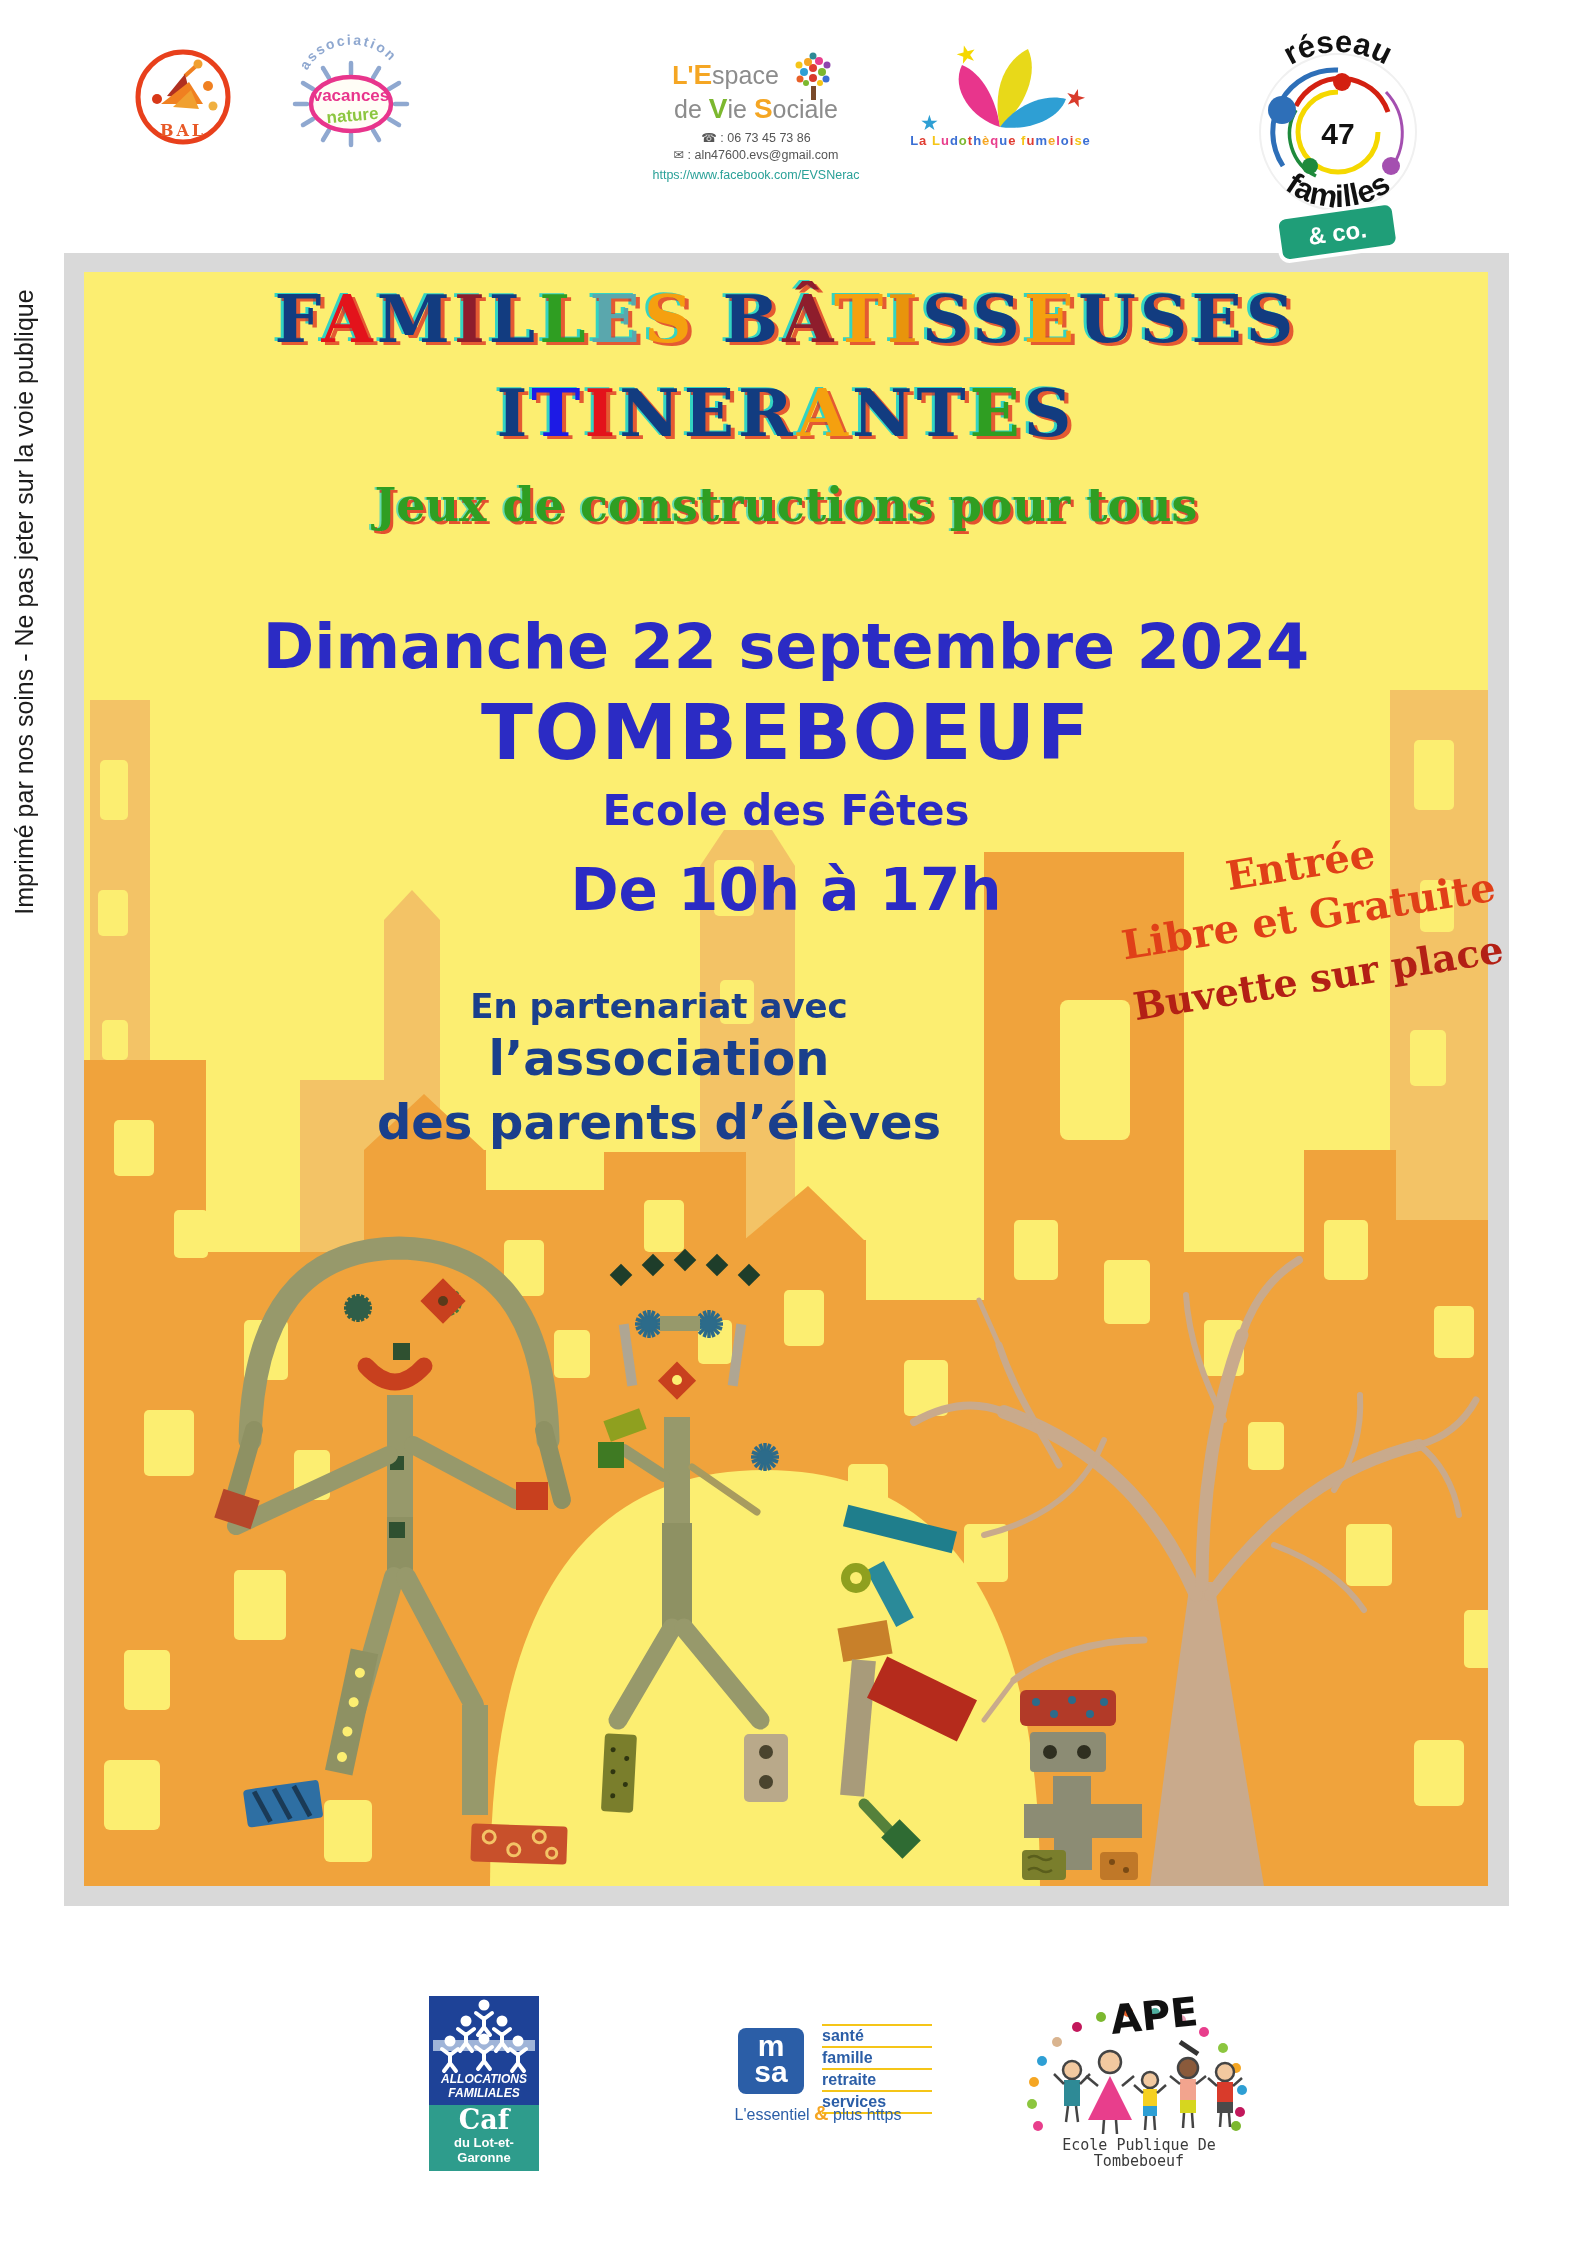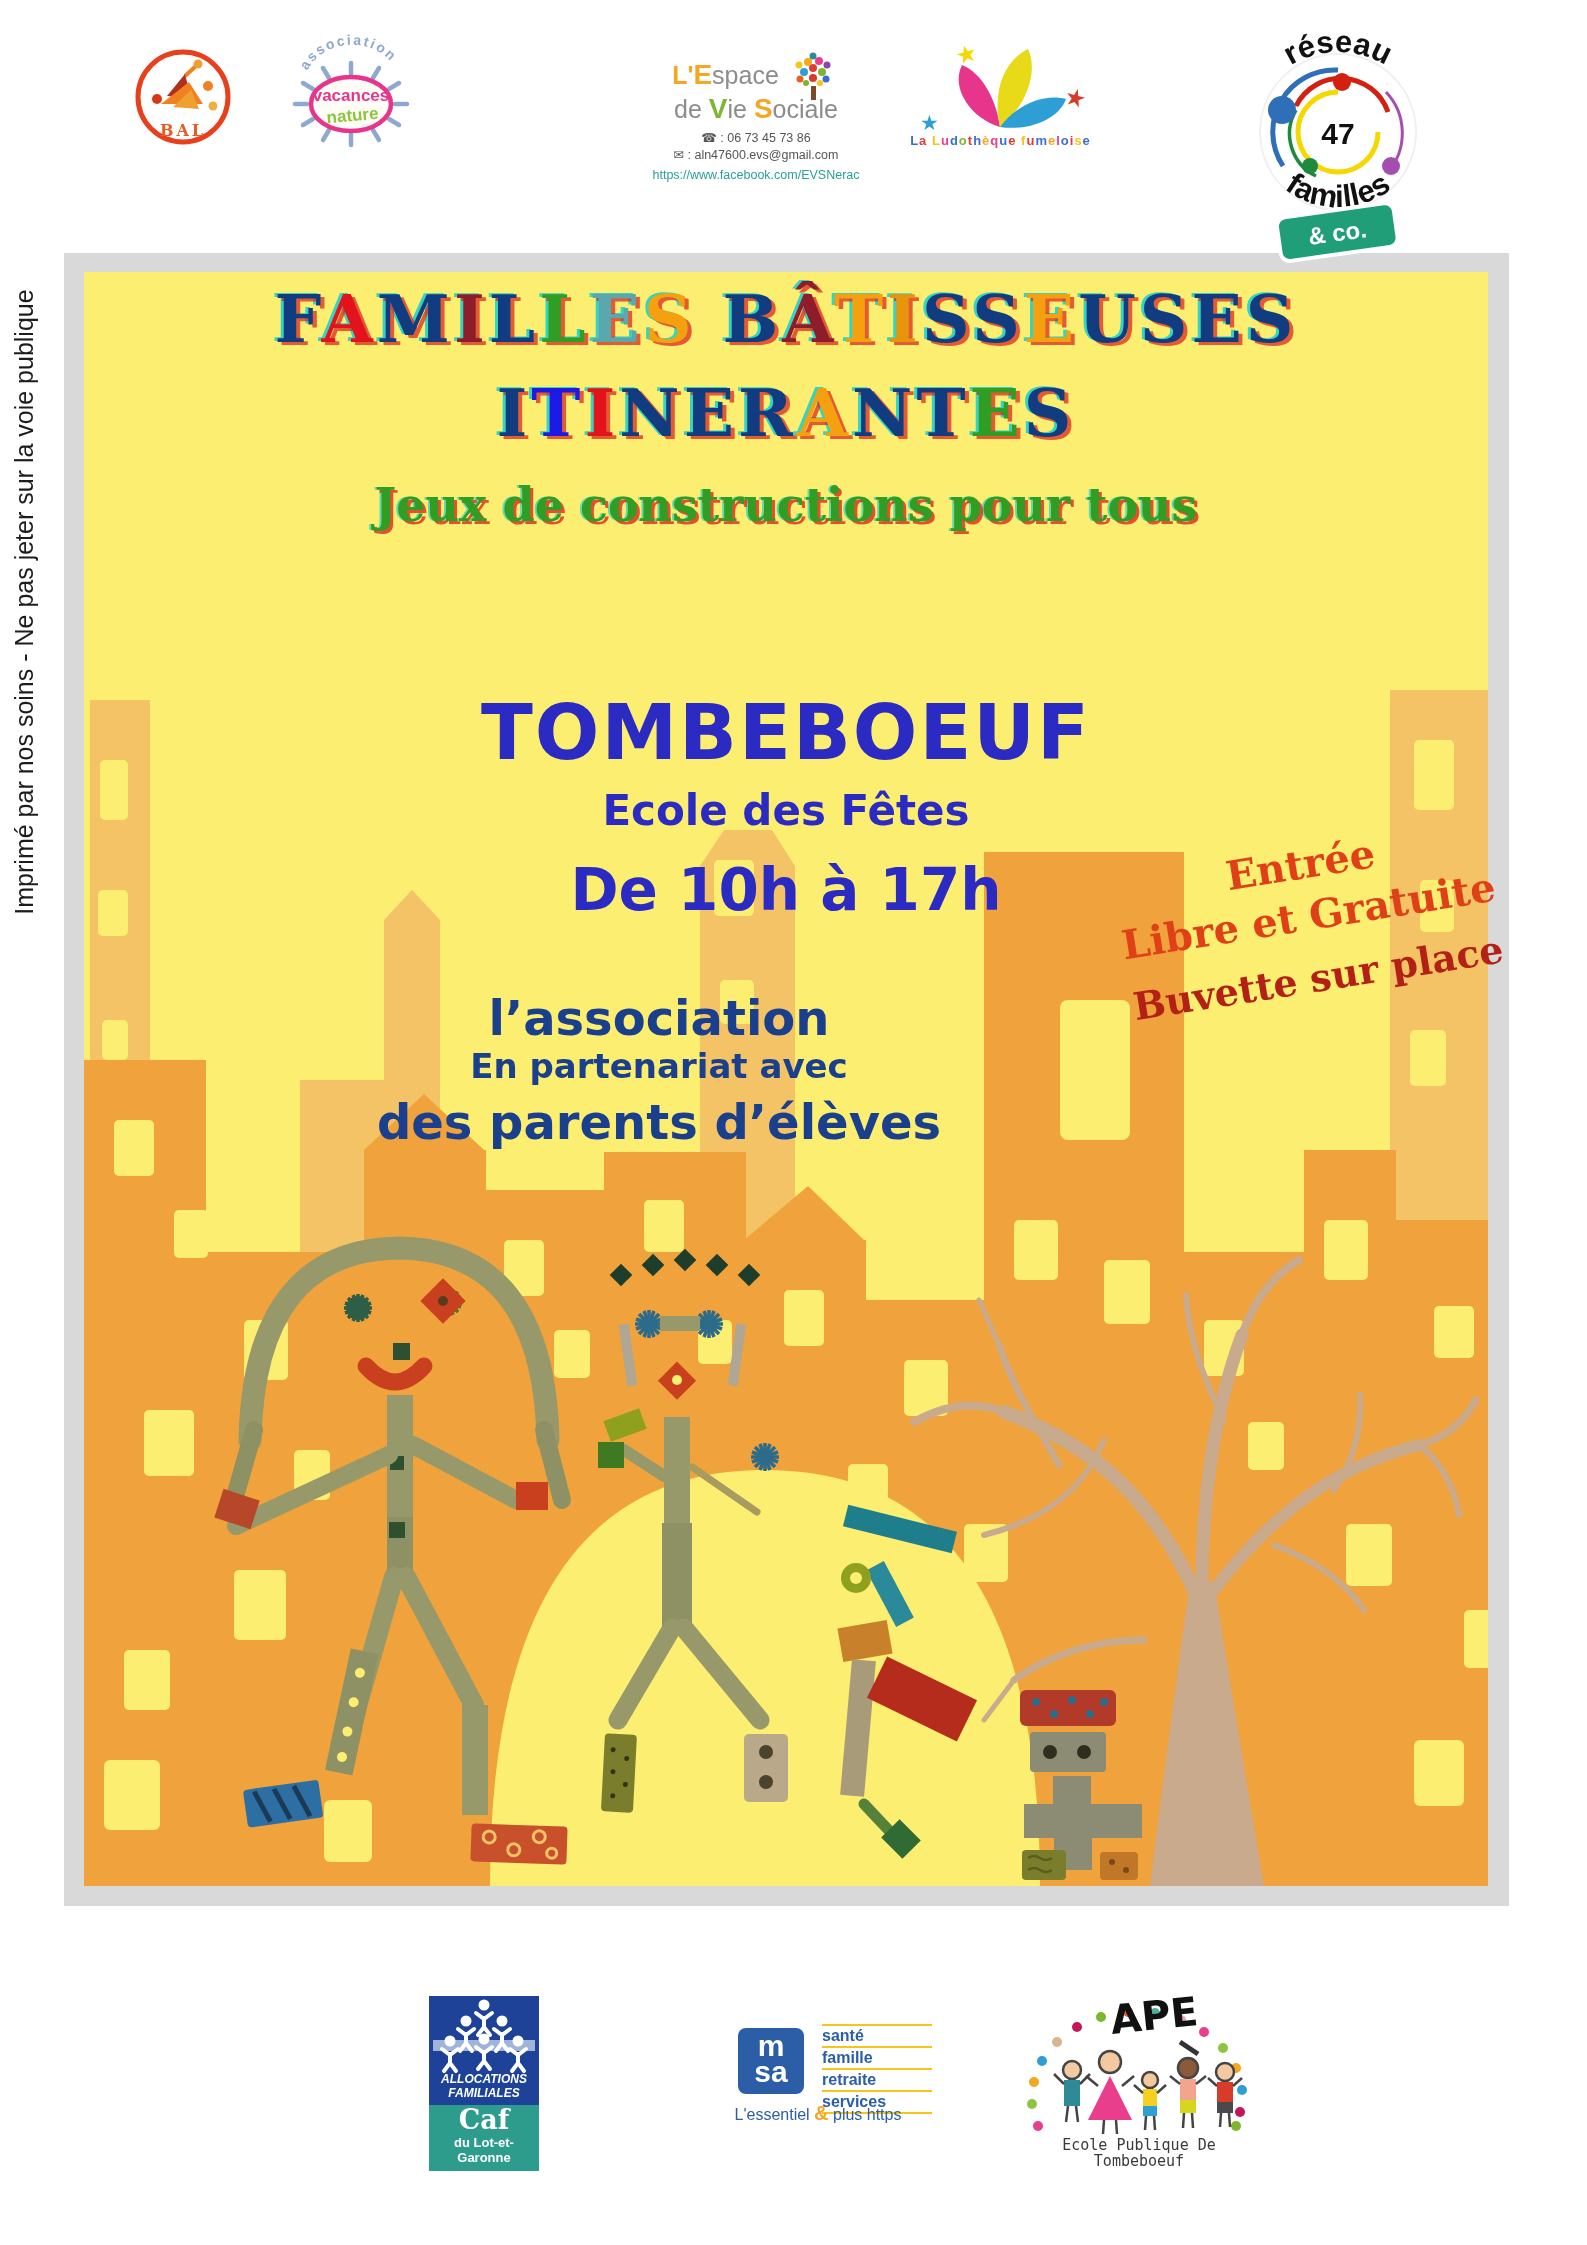--- a/index.html
+++ b/index.html
@@ -399,27 +399,28 @@
           <rect x="1016" y="1292" width="38" height="28" rx="4" fill="#C07828"></rect>
           <circle cx="1028" cy="1302" r="3" fill="#7A4A14"></circle>
             <circle cx="1042" cy="1310" r="3" fill="#7A4A14"></circle>
         </g>
       </svg>
 
       <div class="ctr title-line" style="top:14px;"><span style="color: rgb(18, 60, 128);">F</span><span style="color: rgb(227, 19, 27);">A</span><span style="color: rgb(18, 60, 128);">M</span><span style="color: rgb(142, 29, 44);">I</span><span style="color: rgb(18, 60, 128);">L</span><span style="color: rgb(47, 158, 34);">L</span><span style="color: rgb(90, 167, 173);">E</span><span style="color: rgb(245, 160, 15);">S</span><span> </span><span style="color: rgb(18, 60, 128);">B</span><span style="color: rgb(142, 29, 44);">Â</span><span style="color: rgb(245, 160, 15);">T</span><span style="color: rgb(232, 148, 12);">I</span><span style="color: rgb(18, 60, 128);">S</span><span style="color: rgb(18, 60, 128);">S</span><span style="color: rgb(245, 160, 15);">E</span><span style="color: rgb(18, 60, 128);">U</span><span style="color: rgb(18, 60, 128);">S</span><span style="color: rgb(18, 60, 128);">E</span><span style="color: rgb(18, 60, 128);">S</span></div>
       <div class="ctr title-line" style="top:108px;"><span style="color: rgb(18, 60, 128);">I</span><span style="color: rgb(29, 26, 229);">T</span><span style="color: rgb(227, 19, 27);">I</span><span style="color: rgb(18, 60, 128);">N</span><span style="color: rgb(18, 60, 128);">E</span><span style="color: rgb(18, 60, 128);">R</span><span style="color: rgb(245, 160, 15);">A</span><span style="color: rgb(18, 60, 128);">N</span><span style="color: rgb(18, 60, 128);">T</span><span style="color: rgb(47, 158, 34);">E</span><span style="color: rgb(18, 60, 128);">S</span></div>
       <div class="ctr subtitle" style="top:206px;">Jeux de constructions pour tous</div>
 
+      <div class="ctr hand" style="top:338px;font-size:62px;">Dimanche 22 septembre 2024</div>
       <div class="ctr hand" style="top:416px;font-size:76px;letter-spacing:2px;">TOMBEBOEUF</div>
       <div class="ctr hand" style="top:514px;font-size:42px;">Ecole des Fêtes</div>
       <div class="ctr hand" style="top:584px;font-size:58px;">De 10h à 17h</div>
 
       <div class="abs" style="left:0;top:714px;width:1150px;text-align:center;">
+        <div class="navy" style="font-size:34px;">En partenariat avec</div>
         <div class="navy" style="font-size:48px;margin-top:4px;">l’association</div>
-        <div class="navy" style="font-size:34px;">En partenariat avec</div>
         <div class="navy" style="font-size:48px;margin-top:8px;">des parents d’élèves</div>
       </div>
 
       <div class="entry-box">
         <div class="l1">Entrée</div>
         <div class="l2">Libre et Gratuite</div>
         <div class="l3">Buvette sur place</div>
       </div>
     </div>
   </div>

